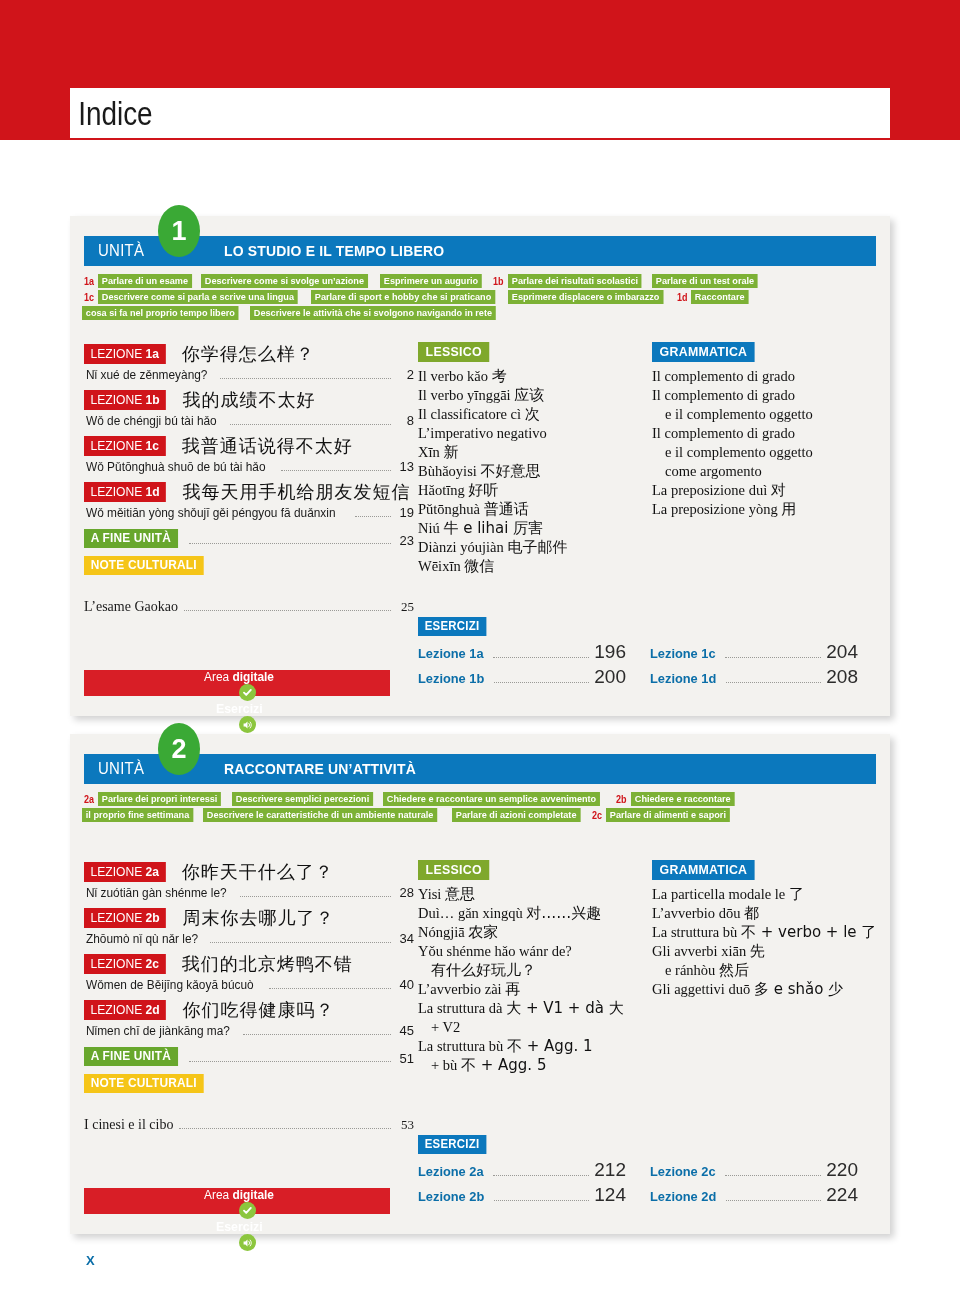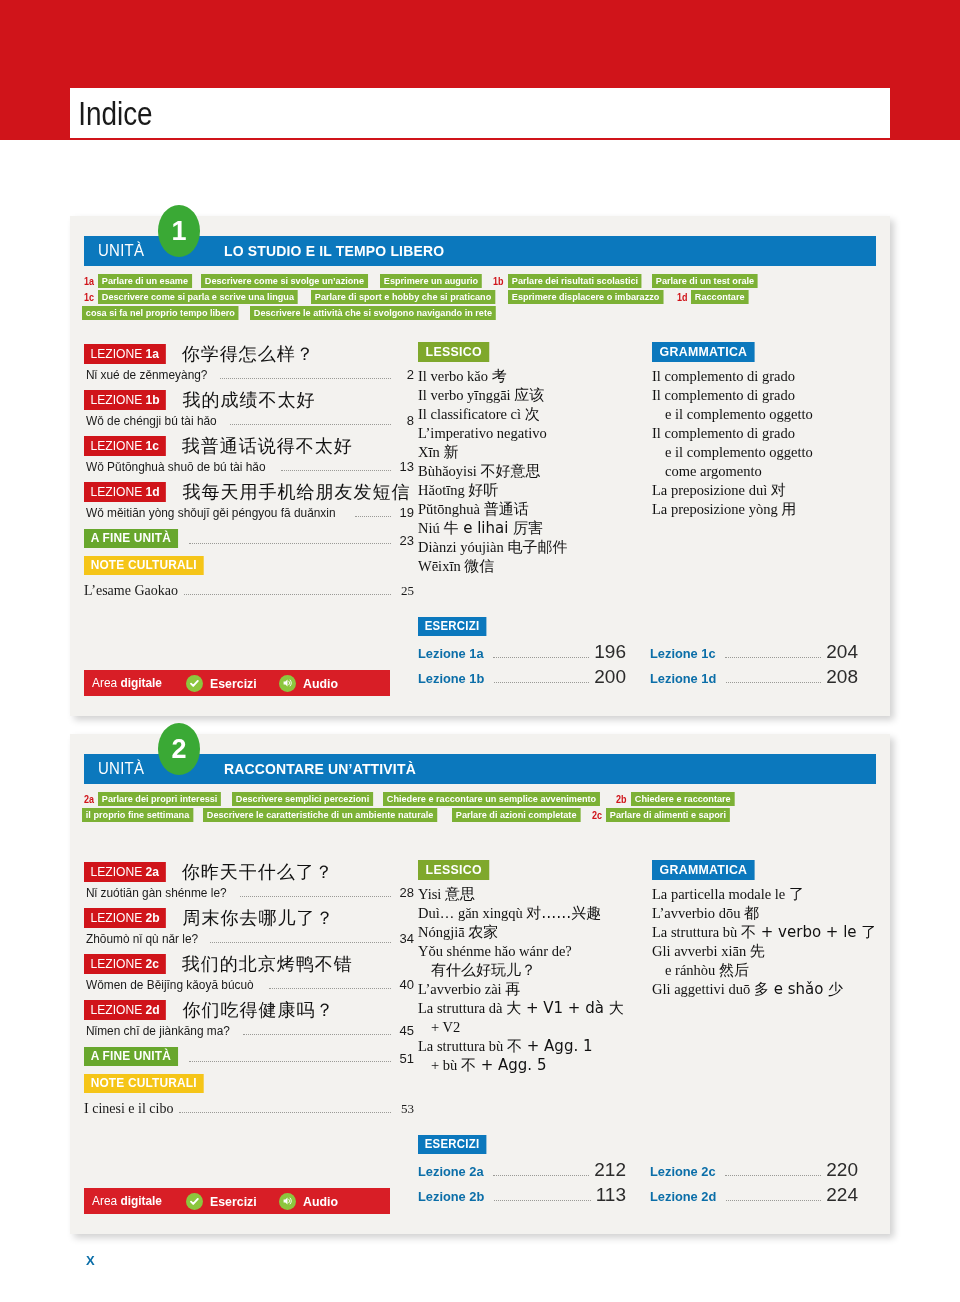--- a/index.html
+++ b/index.html
@@ -112,27 +112,27 @@
     transform:scaleX(.95);transform-origin:left center;
   }
   .yellow-badge{
     display:inline-block;background:#f5c518;color:#ffffff;
     font-size:12.5px;font-weight:700;padding:2px 7px 3px 7px;
     letter-spacing:.2px;
     transform:scaleX(.95);transform-origin:left center;
   }
   .badge-row{display:flex;align-items:flex-end;margin-top:8px;}
   .serif-row{
-    display:flex;align-items:baseline;margin-top:8px;
+    display:flex;align-items:baseline;margin-top:24px;
     font-family:"Liberation Serif", serif;font-size:14px;color:#1a1a1a;
   }
   
   .area-bar{
     position:absolute;left:14px;bottom:20px;width:306px;height:26px;
-    background:#d81e26;display:flex;align-items:center;
+    background:#d81e26;display:flex;align-items:center;flex-direction:column;
   }
   .area-bar .ad-text{color:#ffffff;font-size:12.5px;margin-left:8px;
     transform:scaleX(.95);transform-origin:left center;white-space:nowrap;}
   .area-bar .ad-text b{font-weight:700;}
   .ic{
     width:17px;height:17px;border-radius:50%;background:#8cc63e;
     display:inline-flex;align-items:center;justify-content:center;
     margin-left:20px;flex:none;
   }
   .ic svg{display:block;}
@@ -449,21 +449,21 @@
     <div class="eser-block"><span class="sec-eserc">ESERCIZI</span><div class="eser-grid">
         <div class="eser-col">
           <div class="eser-row">
             <span class="lbl">Lezione 2a</span>
             <span class="leader"></span>
             <span class="pgn">212</span>
           </div>
           <div class="eser-row">
             <span class="lbl">Lezione 2b</span>
             <span class="leader"></span>
-            <span class="pgn">113</span>
+            <span class="pgn">124</span>
           </div>
         </div>
         <div class="eser-col">
           <div class="eser-row">
             <span class="lbl">Lezione 2c</span>
             <span class="leader"></span>
             <span class="pgn">220</span>
           </div>
           <div class="eser-row">
             <span class="lbl">Lezione 2d</span>

